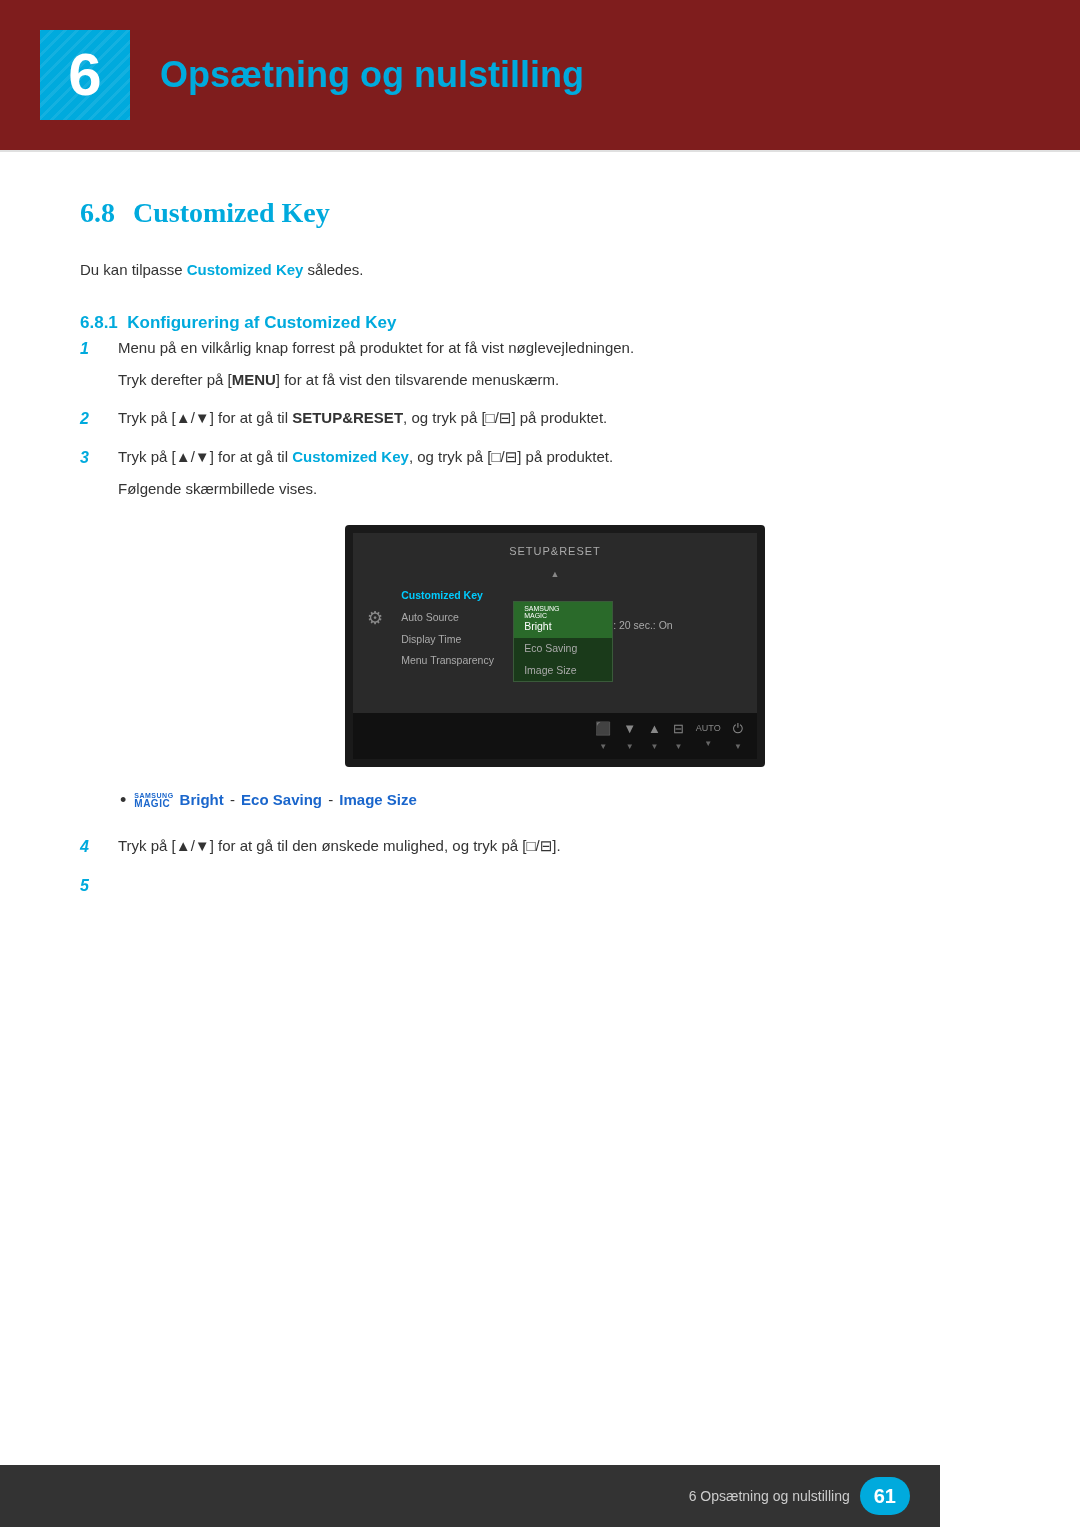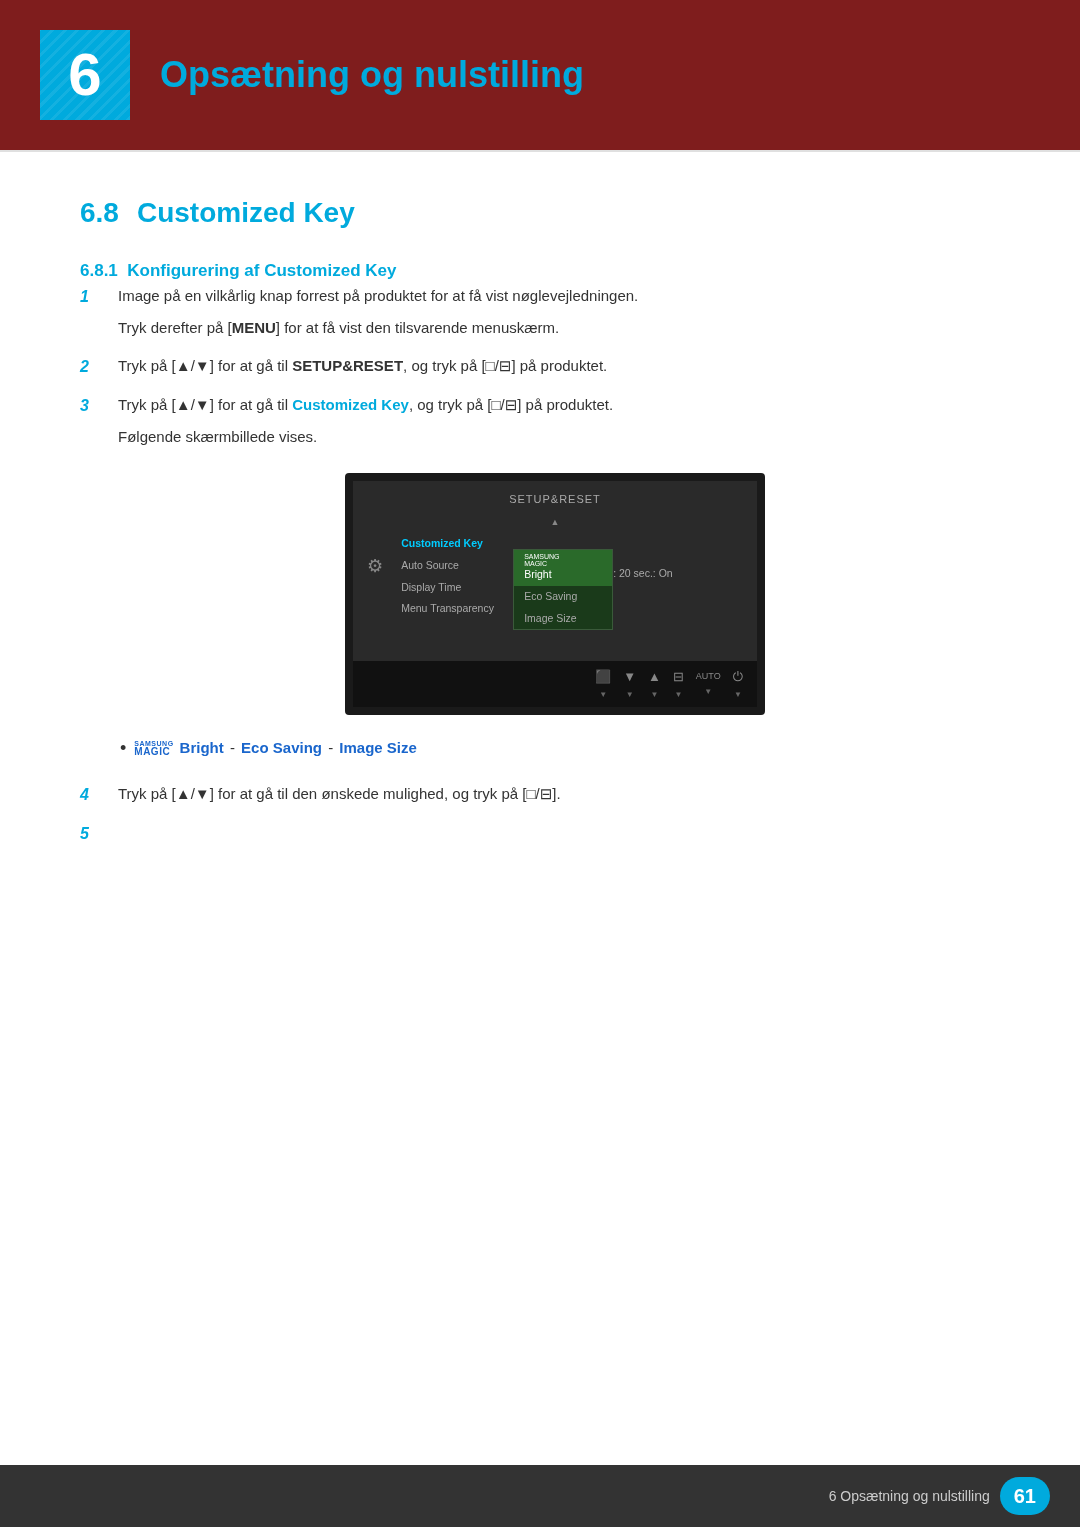--- a/index.html
+++ b/index.html
@@ -64,20 +64,21 @@
     
     .content {
       padding: 0 80px;
     }
 
     
     .section-heading {
       display: flex;
       align-items: baseline;
       margin-bottom: 24px;
+      font-family: Liberation Serif, serif;
     }
 
     .section-number {
       font-size: 28px;
       font-weight: bold;
       color: #00aadd;
       margin-right: 18px;
     }
 
     .section-title {
@@ -343,21 +344,21 @@
       color: #333;
       margin: 0 2px;
     }
 
     
     .page-footer {
       position: fixed;
       bottom: 0;
       left: 0;
       right: 0;
-      width: 1080px;
+      width: 940px;
       background: #333;
       color: white;
       display: flex;
       justify-content: flex-end;
       align-items: center;
       padding: 12px 30px;
       font-size: 14px;
     }
 
     .footer-text {
@@ -391,31 +392,34 @@
   <span class="chapter-title">Opsætning og nulstilling</span>
 </div>
 
 <div class="content">
 
   <div class="section-heading">
     <span class="section-number">6.8</span>
     <span class="section-title">Customized Key</span>
   </div>
 
+  <p class="intro-text">
+    <span>Du kan tilpasse </span><span class="bold">Customized Key</span><span> således.</span>
+  </p>
 
   <div class="subsection-heading">
     <span>6.8.1</span>&nbsp;&nbsp;<span>Konfigurering af Customized Key</span>
   </div>
 
   <ol class="steps-list">
 
     <li class="step-item">
       <span class="step-number">1</span>
       <div class="step-content">
-        <span>Image på en vilkårlig knap forrest på produktet for at få vist nøglevejledningen.</span>
+        <span>Menu på en vilkårlig knap forrest på produktet for at få vist nøglevejledningen.</span>
         <span class="step-sub">
           Tryk derefter på [<strong>MENU</strong>] for at få vist den tilsvarende menuskærm.
         </span>
       </div>
     </li>
 
     <li class="step-item">
       <span class="step-number">2</span>
       <div class="step-content">
         Tryk på [▲/▼] for at gå til <span class="bold">SETUP&amp;RESET</span>, og tryk på [□/⊟] på produktet.

